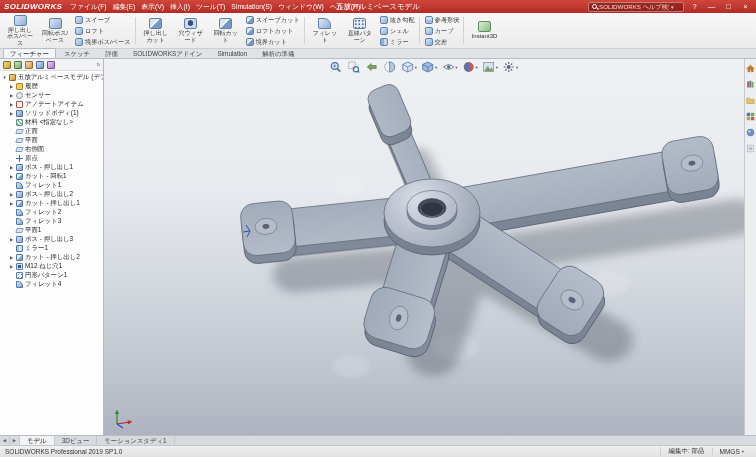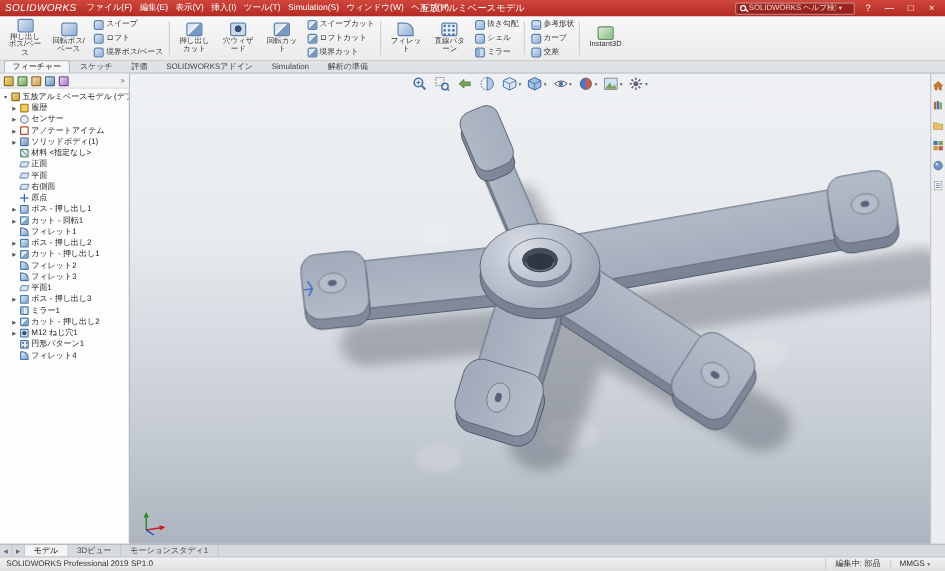--- a/index.html
+++ b/index.html
@@ -2,21 +2,21 @@
 <html><head>
 <meta charset="utf-8">
 <style>
   *{box-sizing:border-box;margin:0;padding:0}
   html,body{width:756px;height:457px;overflow:hidden}
   body{font-family:"Liberation Sans",sans-serif;color:#222;background:#bbb}
   .app{width:756px;height:457px;display:flex;flex-direction:column;background:#e9e9e9}
 
   
   .titlebar{height:13px;background:linear-gradient(180deg,#d0463c,#b32b24);color:#fff;display:flex;align-items:center;padding:0 4px;gap:5px;position:relative;flex:0 0 13px}
-  .logo{font-weight:normal;font-style:italic;font-size:8px;letter-spacing:.3px;white-space:nowrap}
+  .logo{font-weight:bold;font-style:italic;font-size:8px;letter-spacing:.3px;white-space:nowrap}
   .menus{display:flex}
   .menu{font-size:6.8px;line-height:13px;padding:0 3px;white-space:nowrap;cursor:default}
   .doctitle{position:absolute;left:50%;transform:translateX(-50%);font-size:7.5px;white-space:nowrap}
   .tb-right{margin-left:auto;display:flex;align-items:center;gap:4px}
   .searchbox{display:flex;align-items:center;gap:2px;background:rgba(120,20,18,.55);border:1px solid rgba(255,255,255,.4);border-radius:2px;height:10px;padding:0 3px;width:96px}
   .mag{width:5px;height:5px;border:1px solid #fff;border-radius:50%;position:relative;flex:0 0 5px}
   .mag::after{content:"";position:absolute;width:3px;height:1px;background:#fff;transform:rotate(45deg);right:-3px;bottom:-1px}
   .searchbox input{background:transparent;border:0;outline:0;color:#fff;font-size:6.2px;width:70px}
   .searchbox input::placeholder{color:#f2d6d3}
   .s-caret{font-size:5px;color:#f2d6d3}

